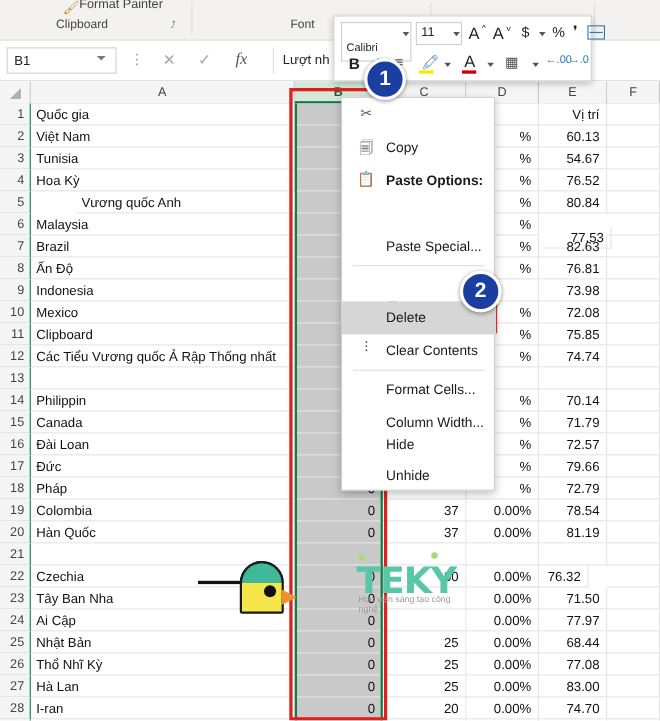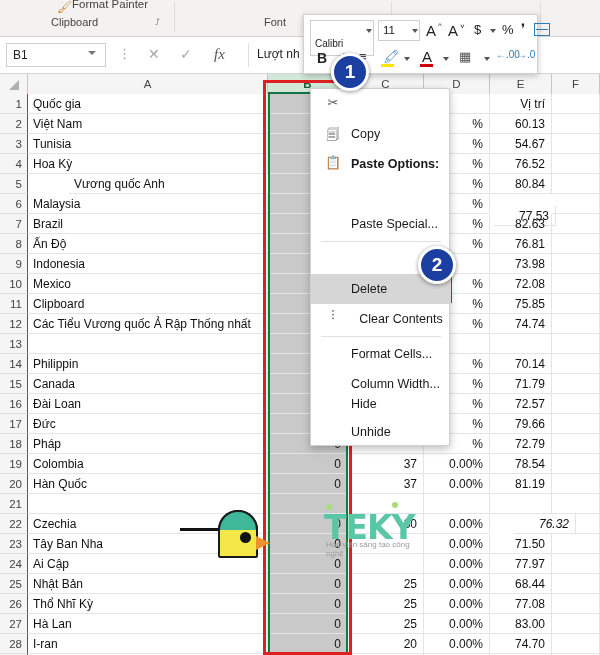--- a/index.html
+++ b/index.html
@@ -368,21 +368,21 @@
       <div class="cell num selcol" style="top: 420px; left: 268px; width: 80px;"></div>
       <div class="cell num" style="top: 420px; left: 348px; width: 76px;"></div>
       <div class="cell num" style="top: 420px; left: 424px; width: 66px;"></div>
       <div class="cell num" style="top: 420px; left: 490px; width: 62px;"></div>
       <div class="cell num" style="top: 420px; left: 552px; width: 48px;"></div>
       <div class="rowhdr" style="top: 440px;">22</div>
       <div class="cell a" style="top: 440px; left: 28px; width: 240px;">Czechia</div>
       <div class="cell num selcol" style="top: 440px; left: 268px; width: 80px;">0</div>
       <div class="cell num" style="top: 440px; left: 348px; width: 76px;">30</div>
       <div class="cell num" style="top: 440px; left: 424px; width: 66px;">0.00%</div>
-      <div class="cell num" style="top: 440px; left: 514px; width: 62px; font-style: italic;">76.32</div>
+      <div class="cell num" style="top: 440px; left: 473px; width: 62px;">76.32</div>
       <div class="cell num" style="top: 440px; left: 552px; width: 48px;"></div>
       <div class="rowhdr" style="top: 460px;">23</div>
       <div class="cell a" style="top: 460px; left: 28px; width: 240px;">Tây Ban Nha</div>
       <div class="cell num selcol" style="top: 460px; left: 268px; width: 80px;">0</div>
       <div class="cell num" style="top: 460px; left: 348px; width: 76px;"></div>
       <div class="cell num" style="top: 460px; left: 424px; width: 66px;">0.00%</div>
       <div class="cell num" style="top: 460px; left: 490px; width: 62px;">71.50</div>
       <div class="cell num" style="top: 460px; left: 552px; width: 48px;"></div>
       <div class="rowhdr" style="top: 480px;">24</div>
       <div class="cell a" style="top: 480px; left: 28px; width: 240px;">Ai Cập</div>
@@ -479,21 +479,21 @@
 
   <div class="pasteopt-glyph">
     <div class="clip-top"></div>
     <div class="clip-body"></div>
     <span class="clip-a">A</span>
   </div>
 
   <div class="ctxitem" style="top:120px;"><span>Paste Special...</span></div>
   <div class="ctxsep" style="top:152px;"></div>
   <div class="ctxitem hl" style="top:185px;"><span>Delete</span></div>
-  <div class="ctxitem" style="top:215px;text-align:center;"><span>Clear Contents</span></div>
+  <div class="ctxitem" style="top:215px;"><span>Clear Contents</span></div>
   <div class="ctxsep" style="top:247px;"></div>
   <div class="ctxitem" style="top:250px;"><span>Format Cells...</span></div>
   <div class="ctxitem" style="top:280px;"><span>Column Width...</span></div>
   <div class="ctxitem" style="top:300px;"><span>Hide</span></div>
   <div class="ctxitem" style="top:328px;"><span>Unhide</span></div>
 </div>
 
 <div class="badge badge1">1</div>
 <div class="badge badge2">2</div>
 

